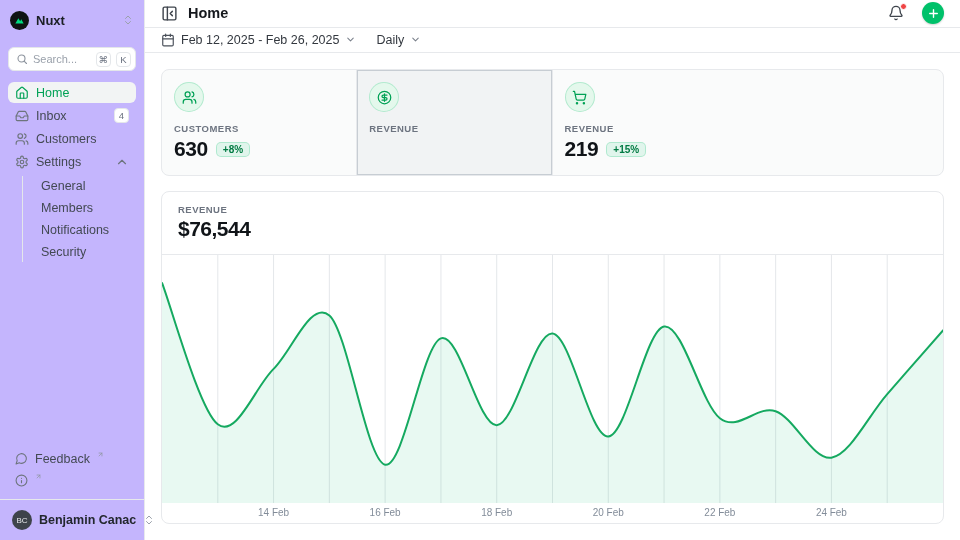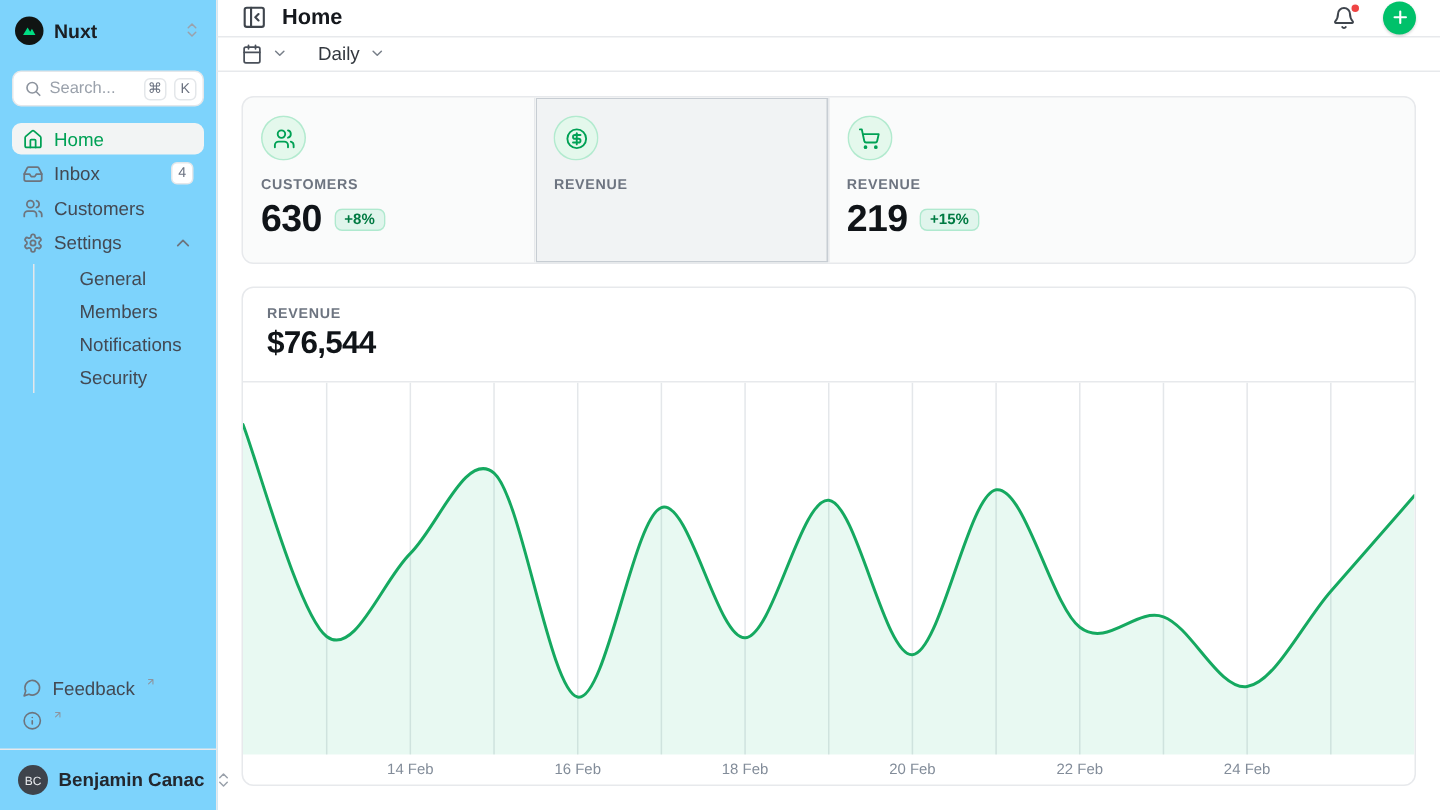--- a/index.html
+++ b/index.html
@@ -2,41 +2,41 @@
 <html><head>
 <meta charset="utf-8">
 <style>
   * { margin:0; padding:0; box-sizing:border-box; }
   html,body { width:960px; height:540px; overflow:hidden; background:#fff;
     font-family:"Liberation Sans","DejaVu Sans",sans-serif; -webkit-font-smoothing:antialiased; }
   .app { display:flex; height:100%; }
 
   
   .sidebar { width:145px; min-width:145px; border-right:1px solid #e7e9ec; display:flex;
-    flex-direction:column; padding:0 8px 8px; background:#7dd3fc; }
+    flex-direction:column; padding:0 8px 8px; background:#c4b5fd; }
   .ws-row { height:40px; display:flex; align-items:center; gap:7px; padding:0 2px; cursor:pointer; }
   .logo { width:19px; height:19px; border-radius:50%; background:#101413; display:flex;
     align-items:center; justify-content:center; flex:none; }
   .ws-name { font-size:13px; font-weight:700; color:#1b1f24; flex:1; }
   .chev-updown { color:#9aa1ab; display:flex; }
   .search { height:24px; border:1px solid #e4e7ea; border-radius:6px; display:flex; align-items:center;
     gap:5px; padding:0 4px 0 7px; margin-top:7px; background:#fff; cursor:text; }
   .search-ph { font-size:11px; color:#9aa1ab; flex:1; }
   .kbd { min-width:15px; height:15px; border:1px solid #e4e7ea; border-radius:4px; background:#fff;
     color:#6b7280; font-size:9.5px; display:flex; align-items:center; justify-content:center; padding:0 2px; }
   .nav { margin-top:11px; }
   .nav-item { height:21px; display:flex; align-items:center; gap:7px; padding:0 7px; border-radius:6px;
     font-size:12.5px; color:#434953; margin-bottom:2px; font-weight:500; cursor:pointer; }
   .nav-item svg { width:14px; height:14px; flex:none; color:#6d747d; }
   .nav-item.active { background:#f2f4f4; color:#00a155; }
   .nav-item.active svg { color:#00a155; }
   .mini-chip { margin-left:auto; min-width:15px; height:15px; border:1px solid #e4e7ea; border-radius:4px;
     background:#fff; color:#6b7280; font-size:9.5px; display:flex; align-items:center; justify-content:center; padding:0 3px; }
   .set-chev { margin-left:auto; color:#6d747d; display:flex; }
-  .subnav { border-left:1px solid #e4e7ea; margin:4px 0 2px 14px; padding-left:30px;
+  .subnav { border-left:1px solid #e4e7ea; margin:4px 0 2px 14px; padding-left:18px;
     display:flex; flex-direction:column; gap:2px; }
   .subnav .sub-item { height:20px; display:flex; align-items:center; font-size:12.5px; color:#434953;
     font-weight:500; cursor:pointer; border-radius:5px; }
   .spacer { flex:1; }
   .foot-link { height:21px; display:flex; align-items:center; gap:7px; font-size:12.5px; color:#434953;
     font-weight:500; padding:0 7px; cursor:pointer; margin-bottom:1px; }
   .foot-link svg.lead { width:13px; height:13px; color:#6d747d; }
   .ext { display:flex; align-self:flex-start; margin-top:3px; color:#8d949e; }
   .user-sep { border-top:1px solid #e7e9ec; margin:7px -8px 0; }
   .user-row { display:flex; align-items:center; gap:7px; padding:10px 4px 2px; cursor:pointer; }
@@ -68,21 +68,21 @@
   .stats { display:grid; grid-template-columns:1fr 1fr 1fr 1fr; border:1px solid #e7e9ec;
     border-radius:8px; background:#fafbfb; overflow:hidden; }
   .stat { padding:12px 12px 14px; border-right:1px solid #e7e9ec; cursor:pointer; }
   .stat:last-child { border-right:none; }
   .stat.selected { background:#f1f3f4; box-shadow:inset 0 0 0 1px #c7cdd3; }
   .stat-ico { width:30px; height:30px; border-radius:50%; background:#e4f8ec;
     box-shadow:inset 0 0 0 1px rgba(0,186,106,.22); display:flex; align-items:center; justify-content:center; }
   .stat-ico svg { width:15px; height:15px; color:#00a155; }
   .stat-label { margin-top:11px; font-size:9.5px; font-weight:600; letter-spacing:.05em; color:#6d7480; }
   .stat-val-row { margin-top:3px; display:flex; align-items:center; gap:8px; }
-  .stat-val { font-size:25px; font-weight:800; color:#101418; letter-spacing:-.4px; }
+  .stat-val { font-size:21px; font-weight:800; color:#101418; letter-spacing:-.4px; }
   .delta { font-size:10px; font-weight:600; color:#007a42; background:rgba(0,193,106,.10);
     box-shadow:inset 0 0 0 1px rgba(0,193,106,.22); padding:2px 7px; border-radius:5px; }
 
   .chart-card { margin-top:15px; border:1px solid #e7e9ec; border-radius:8px; overflow:hidden; background:#fff; }
   .chart-head { padding:12px 16px 13px; border-bottom:1px solid #e7e9ec; }
   .chart-label { font-size:9.5px; font-weight:600; letter-spacing:.05em; color:#6d7480; }
   .chart-value { font-size:21px; font-weight:800; color:#101418; letter-spacing:-.5px; margin-top:2px; }
   .plot { height:268px; position:relative; cursor:crosshair; }
   .plot svg { display:block; width:100%; height:100%; }
 </style>
@@ -222,20 +222,21 @@
       </button>
     </header>
 
     <div class="toolbar">
       <div class="ctrl">
         <svg class="lead" viewBox="0 0 24 24" fill="none" stroke="currentColor" stroke-width="2" stroke-linecap="round" stroke-linejoin="round">
             <path d="M8 2v4M16 2v4"></path>
             <rect x="3" y="4" width="18" height="18" rx="2"></rect>
             <path d="M3 10h18"></path>
           </svg>
+        <span>Feb 12, 2025 - Feb 26, 2025</span>
         <svg class="chev" viewBox="0 0 24 24" fill="none" stroke="currentColor" stroke-width="2.2" stroke-linecap="round" stroke-linejoin="round">
             <path d="m6 9 6 6 6-6"></path>
           </svg>
       </div>
       <div class="ctrl">
         <span>Daily</span>
         <svg class="chev" viewBox="0 0 24 24" fill="none" stroke="currentColor" stroke-width="2.2" stroke-linecap="round" stroke-linejoin="round">
             <path d="m6 9 6 6 6-6"></path>
           </svg>
       </div>

